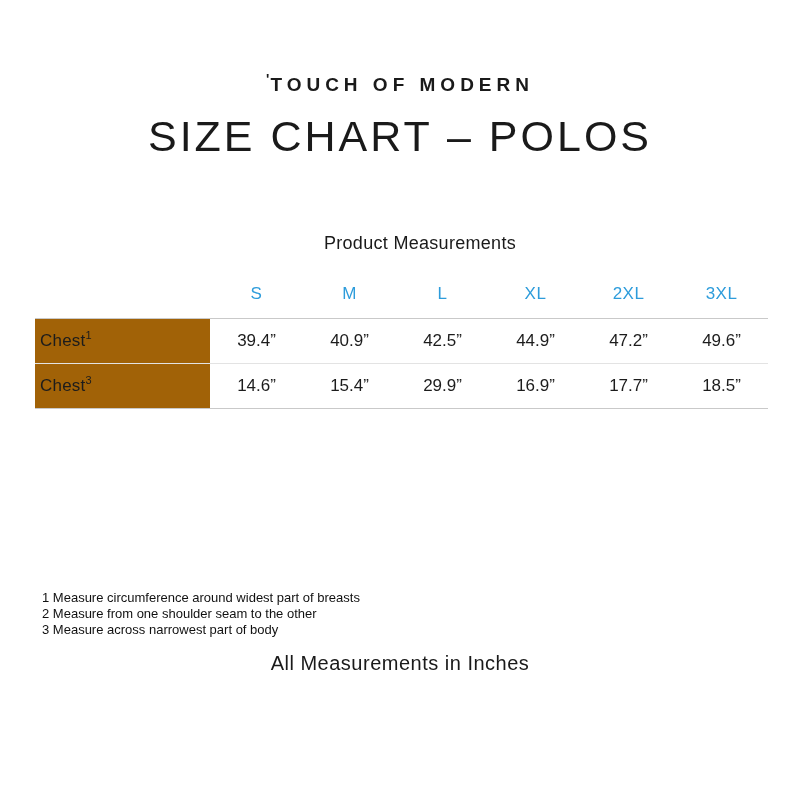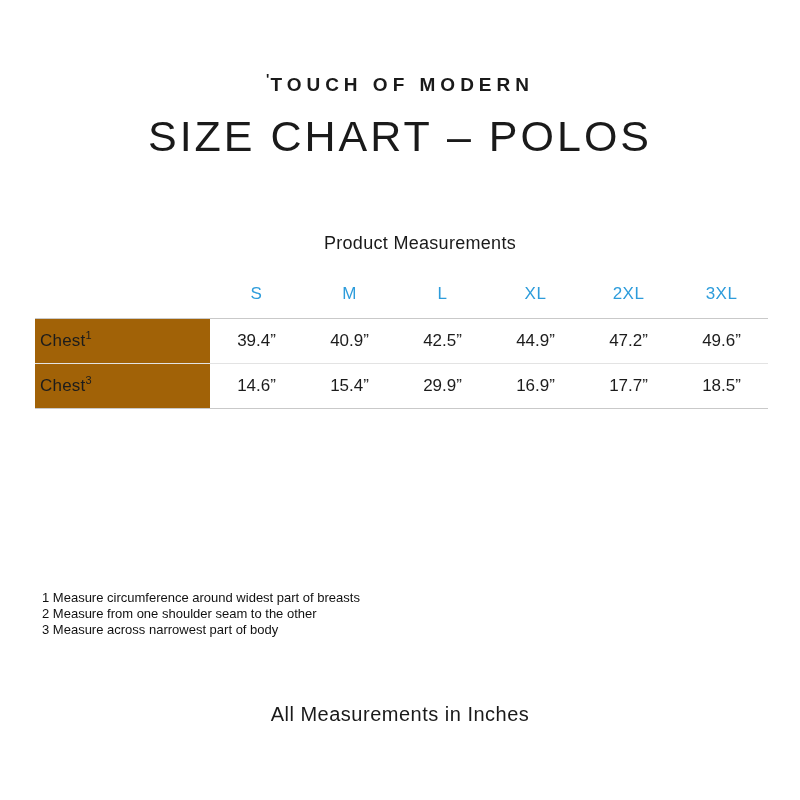--- a/index.html
+++ b/index.html
@@ -115,21 +115,21 @@
     font-family: "Liberation Sans", sans-serif;
     font-size: 13px;
     line-height: 16px;
     color: #111111;
     margin-top: 44px;
   }
 
   
   .footer-note {
     position: absolute;
-    top: 703px;
+    top: 652px;
     left: 0;
     width: 100%;
     text-align: center;
     font-size: 20px;
     font-weight: 400;
     letter-spacing: 0.5px;
     color: #1a1a1a;
   }
 </style>
 </head>

